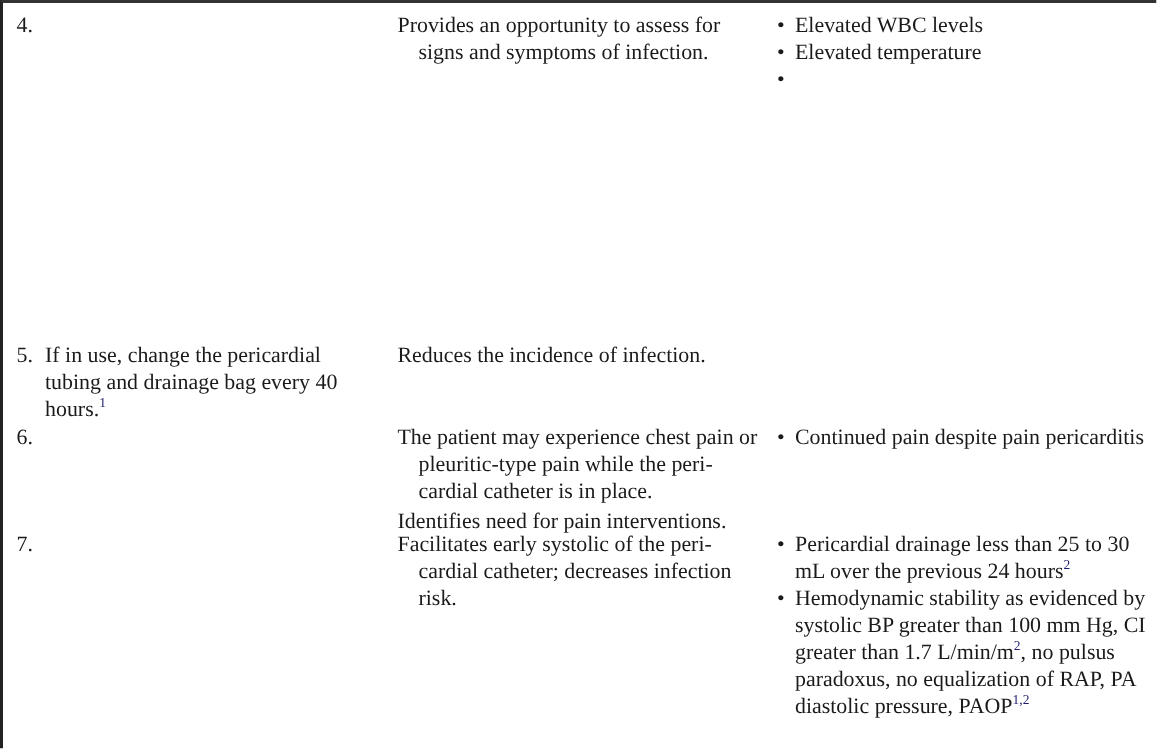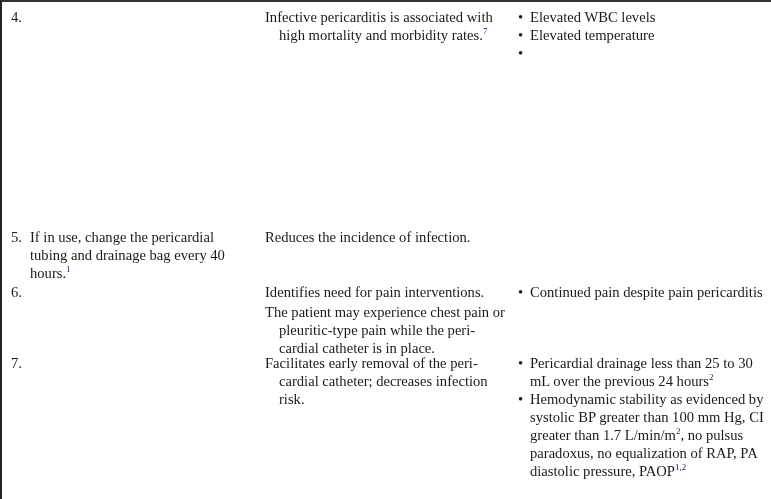--- a/index.html
+++ b/index.html
@@ -31,21 +31,21 @@
 
 <div class="page">
 
   <div class="row" style="top:6px;">
     <div class="col c1">
       <div class="num-item">
         <span class="num">4.</span>
       </div>
     </div>
     <div class="col c2">
-      <p class="rat"><span>Infective pericarditis is associated with high mortality and morbidity rates.</span><sup>7</sup></p>
+      <p class="rat"><span>Provides an opportunity to assess for signs and symptoms of infection.</span></p>
     </div>
     <div class="col c3">
       <ul class="ind">
         <li><span class="bullet">•</span><span>Elevated WBC levels</span></li>
         <li><span class="bullet">•</span><span>Elevated temperature</span></li>
         <li><span class="bullet">•</span></li>
       </ul>
     </div>
   </div>
 
@@ -61,38 +61,38 @@
     </div>
   </div>
 
   <div class="row" style="top:281px;">
     <div class="col c1">
       <div class="num-item">
         <span class="num">6.</span>
       </div>
     </div>
     <div class="col c2">
+      <p class="rat"><span>The patient may experience chest pain or pleuritic-type pain while the peri-cardial catheter is in place.</span></p>
       <p class="rat"><span>Identifies need for pain interventions.</span></p>
-      <p class="rat"><span>The patient may experience chest pain or pleuritic-type pain while the peri-cardial catheter is in place.</span></p>
     </div>
     <div class="col c3">
       <ul class="ind">
         <li><span class="bullet">•</span><span>Continued pain despite pain pericarditis</span></li>
       </ul>
     </div>
   </div>
 
   <div class="row" style="top:352px;">
     <div class="col c1">
       <div class="num-item">
         <span class="num">7.</span>
       </div>
     </div>
     <div class="col c2">
-      <p class="rat"><span>Facilitates early removal of the peri-cardial catheter; decreases infection risk.</span></p>
+      <p class="rat"><span>Facilitates early systolic of the peri-cardial catheter; decreases infection risk.</span></p>
     </div>
     <div class="col c3">
       <ul class="ind">
         <li><span class="bullet">•</span><span>Pericardial drainage less than 25 to 30 mL over the previous 24 hours</span><sup>2</sup></li>
         <li><span class="bullet">•</span><span>Hemodynamic stability as evidenced by systolic BP greater than 100 mm Hg, CI greater than 1.7 L/min/m</span><sup>2</sup><span>, no pulsus paradoxus, no equalization of RAP, PA diastolic pressure, PAOP</span><sup>1,2</sup></li>
       </ul>
     </div>
   </div>
 
 </div>

